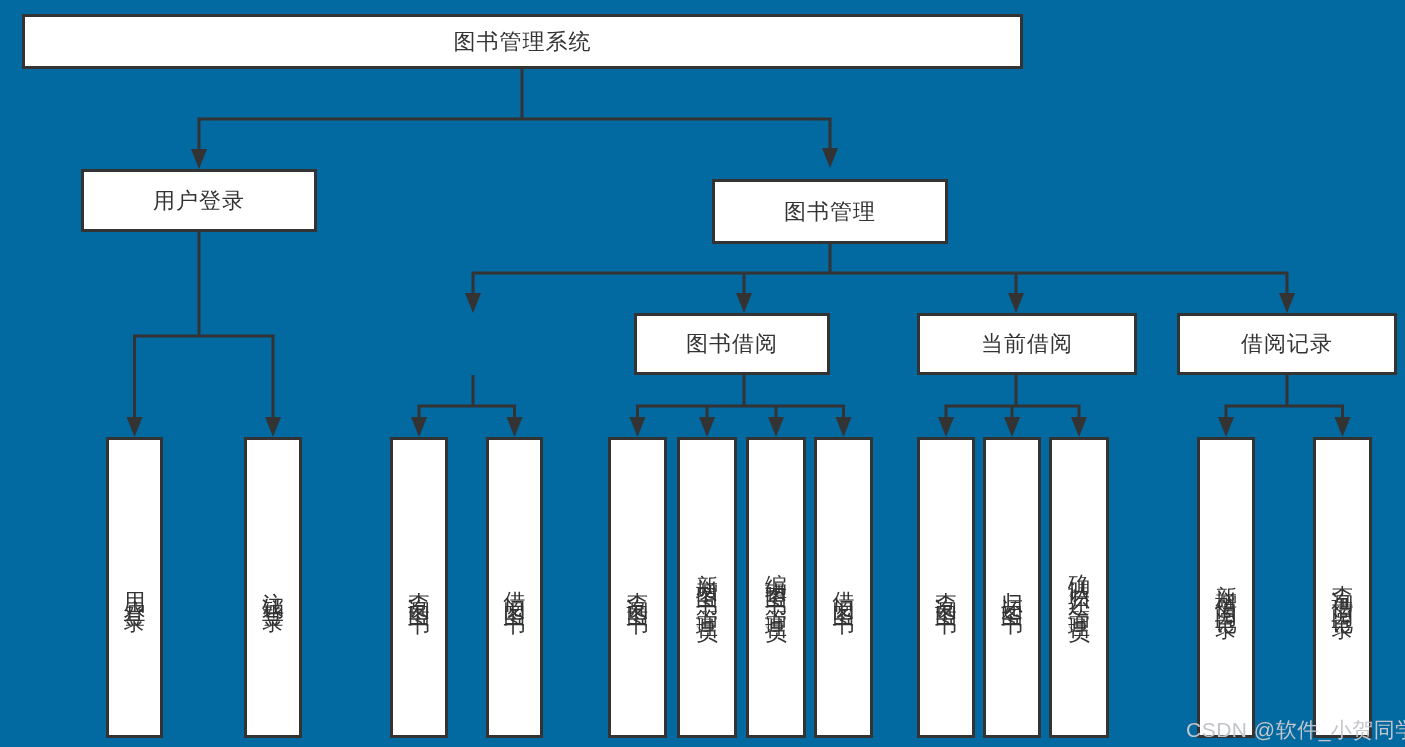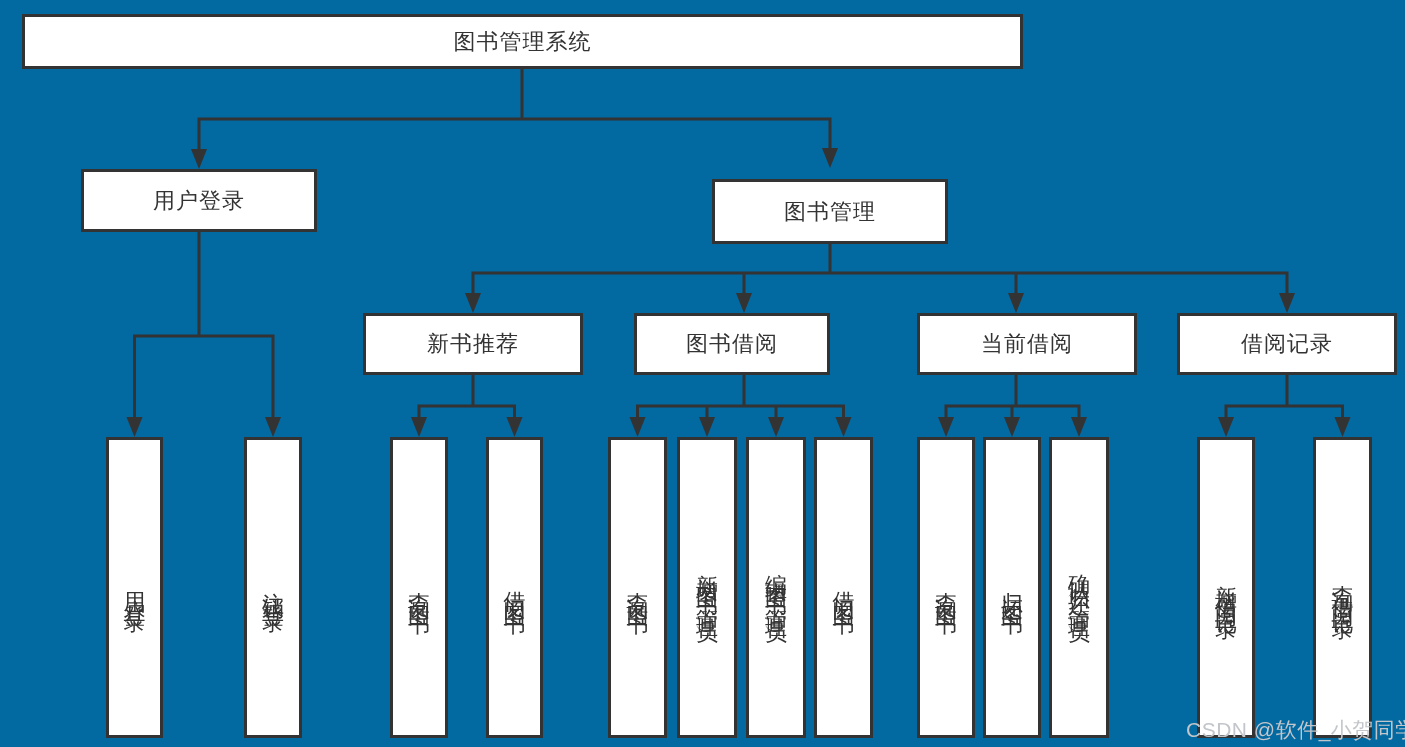--- a/index.html
+++ b/index.html
@@ -86,21 +86,20 @@
       <polygon points="1218,417 1234,417 1226,437"></polygon>
       <polygon points="1334.5,417 1350.5,417 1342.5,437"></polygon>
     </g>
   </svg>
 
   <div class="hnode" style="left:22px; top:14px; width:1001px; height:55px;">图书管理系统</div>
 
   <div class="hnode" style="left:81px; top:169px; width:236px; height:63px;">用户登录</div>
   <div class="hnode" style="left:712px; top:168px; width:236px; height:65px;margin-top:11px;">图书管理</div>
 
-  <div class="hnode" style="left:363px; top:313px; width:220px; height:62px;">新书推荐</div>
   <div class="hnode" style="left:634px; top:313px; width:196px; height:62px;">图书借阅</div>
   <div class="hnode" style="left:917px; top:313px; width:220px; height:62px;">当前借阅</div>
   <div class="hnode" style="left:1177px; top:313px; width:220px; height:62px;">借阅记录</div>
 
   <div class="vnode" style="left:106px; top:437px; width:57px; height:301px;">
     <span class="vtext">用户登录</span>
   </div>
   <div class="vnode" style="left:244px; top:437px; width:58px; height:301px;">
     <span class="vtext">注销登录</span>
   </div>

